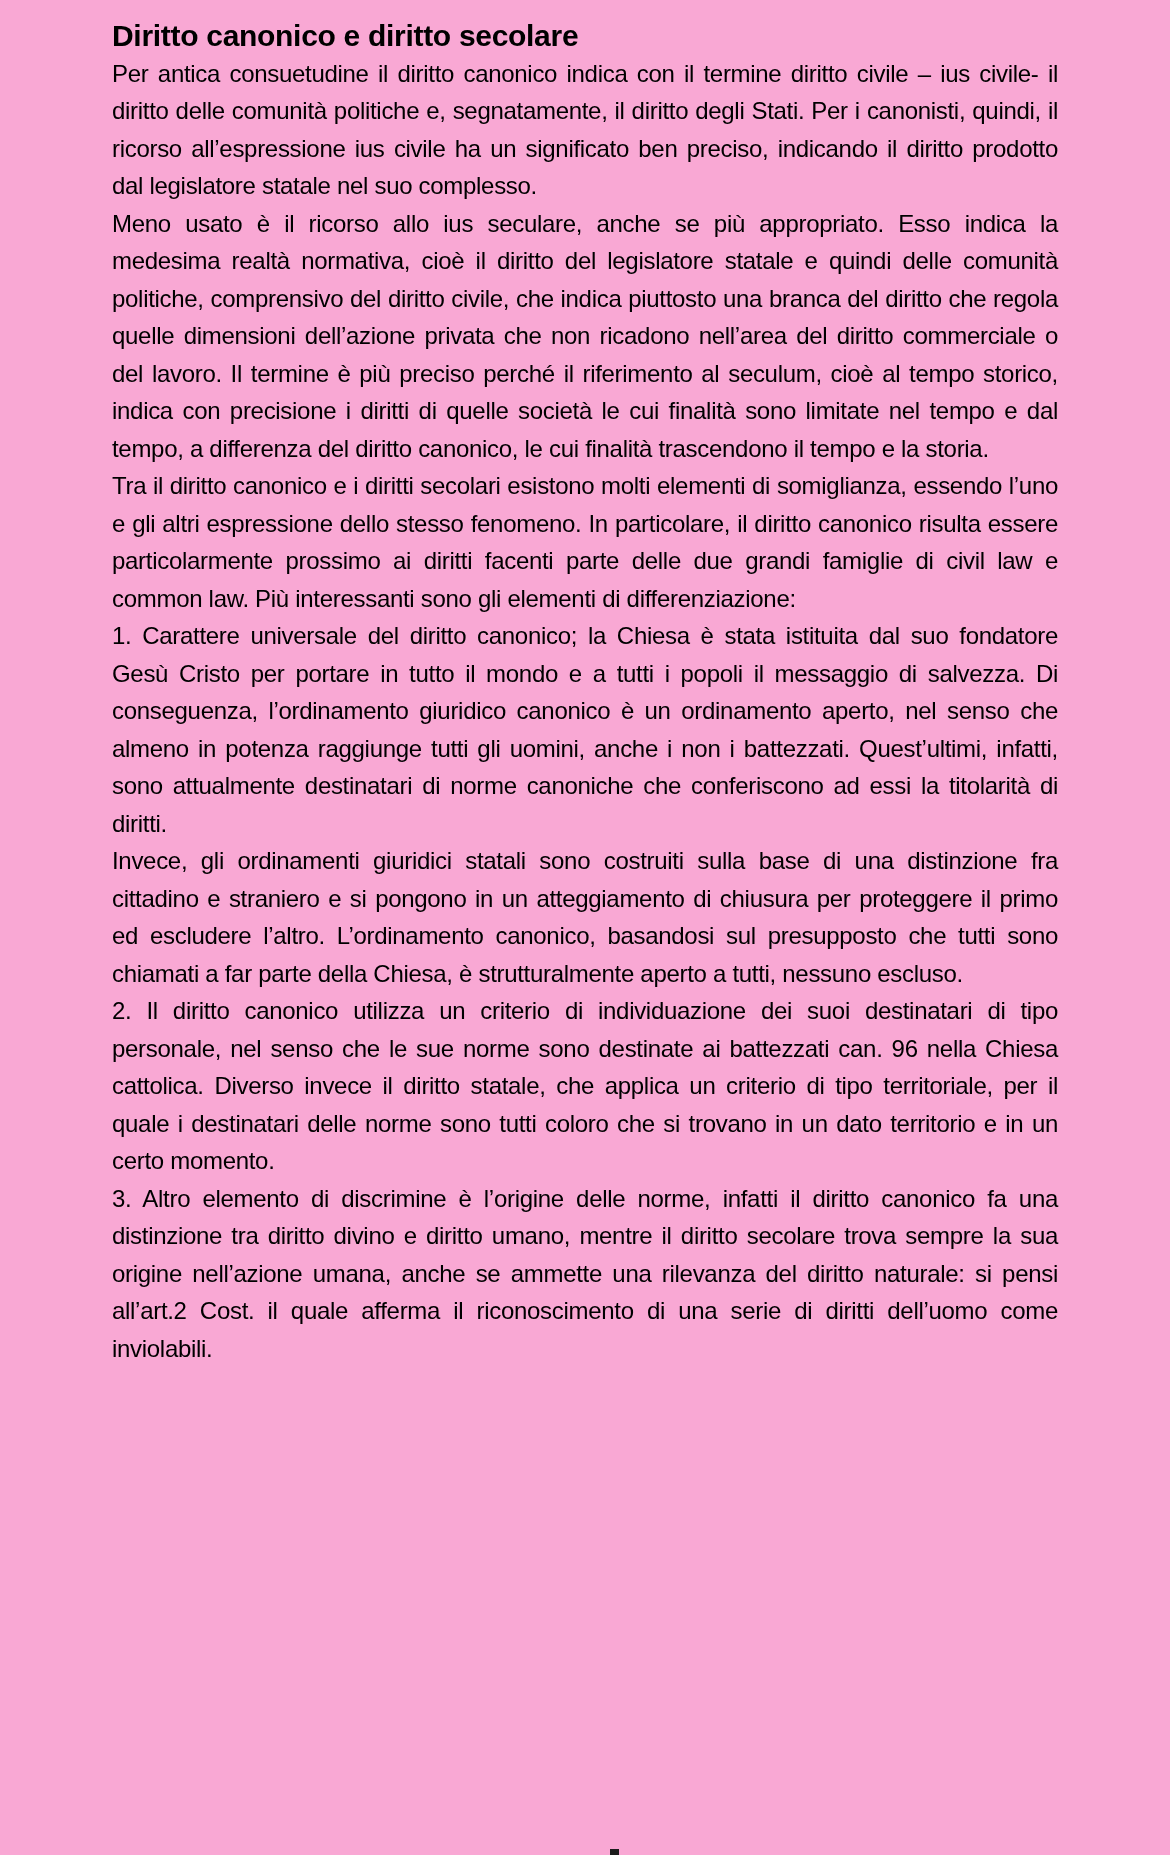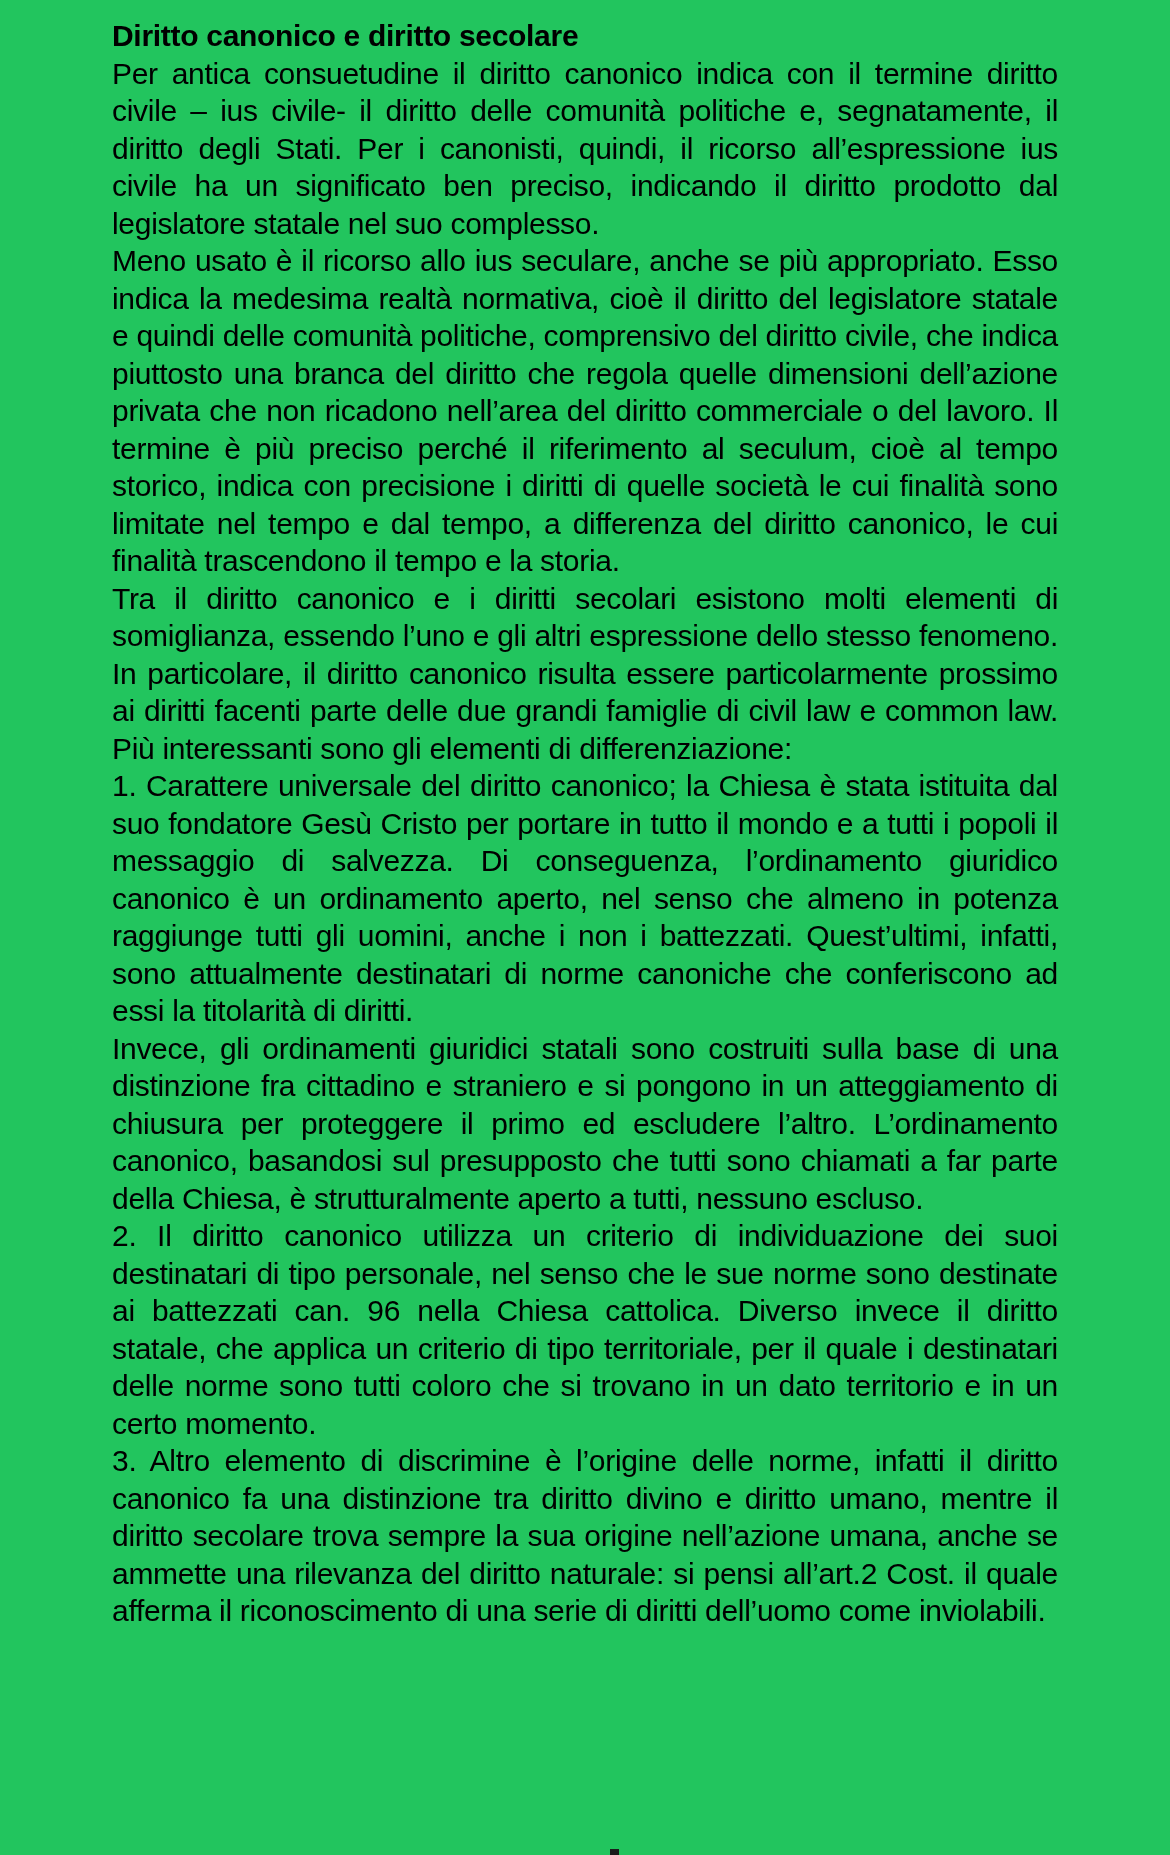--- a/index.html
+++ b/index.html
@@ -4,21 +4,21 @@
 <style>
   html, body {
     margin: 0;
     padding: 0;
     background: #ffffff;
   }
   .page {
     position: relative;
     width: 1170px;
     height: 1855px;
-    background: #22c55e;
+    background: #f9a8d4;
     color: #000000;
     overflow: hidden;
     font-family: "Liberation Sans", "DejaVu Sans", sans-serif;
   }
   .content {
     position: absolute;
     top: 17px;
     left: 112px;
     width: 946px;
   }
@@ -26,21 +26,21 @@
     margin: 0;
     font-size: 30px;
     font-weight: 700;
     letter-spacing: -0.3px;
     line-height: 37.5px;
     color: #000000;
     text-align: left;
   }
   .doc-paragraph {
     margin: 0;
-    font-size: 30px;
+    font-size: 24px;
     font-weight: 400;
     letter-spacing: -0.3px;
     line-height: 37.5px;
     text-align: justify;
     text-align-last: left;
     color: #000000;
   }
   
   .clipped-fragment {
     position: absolute;

